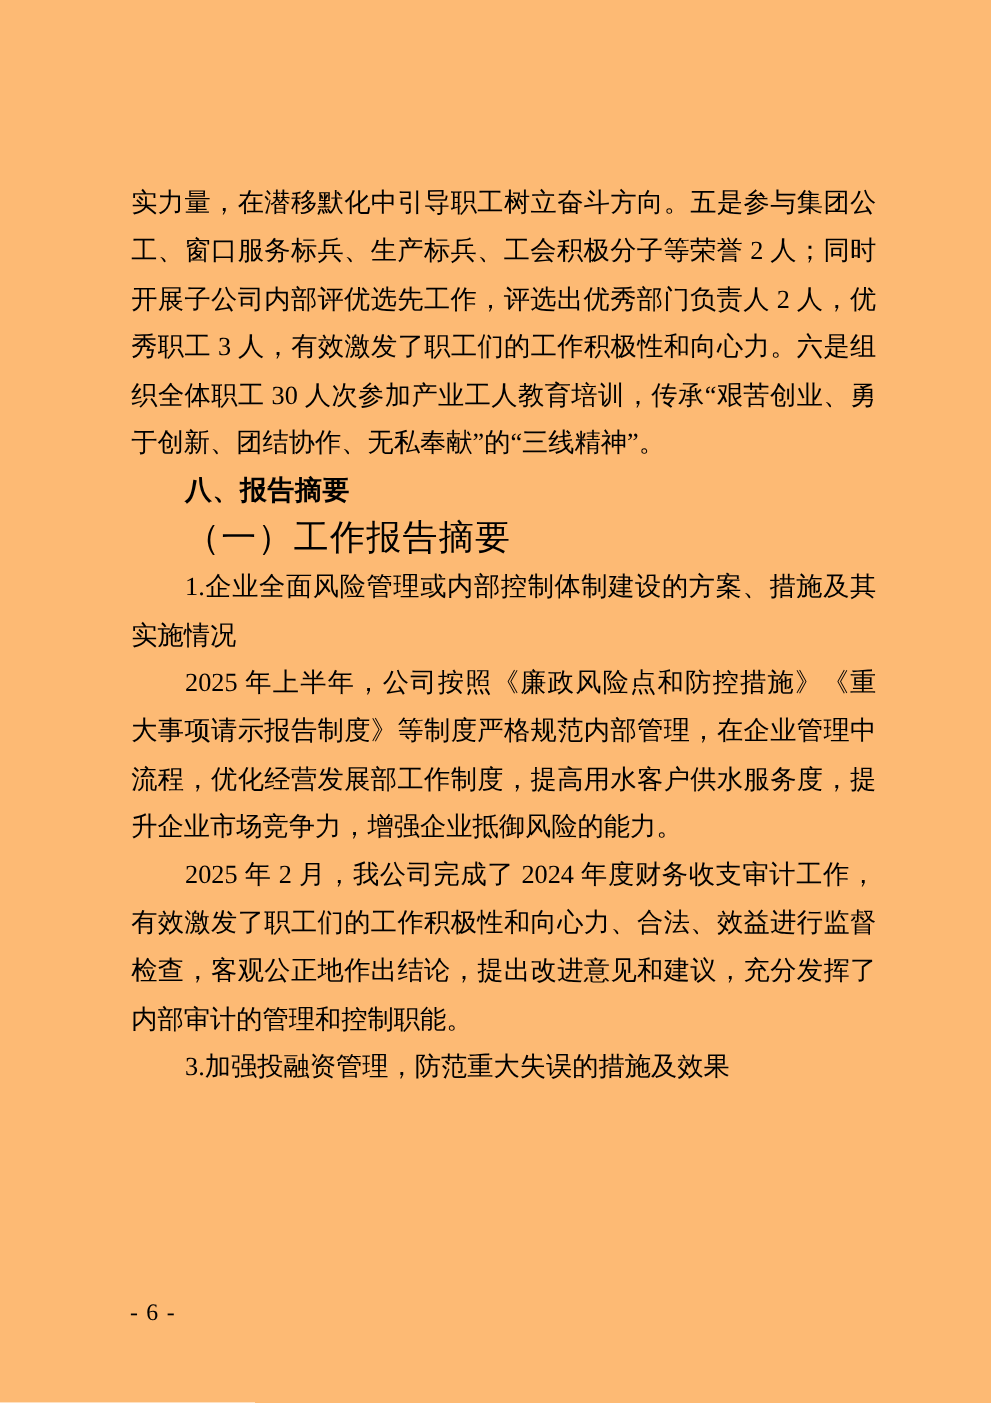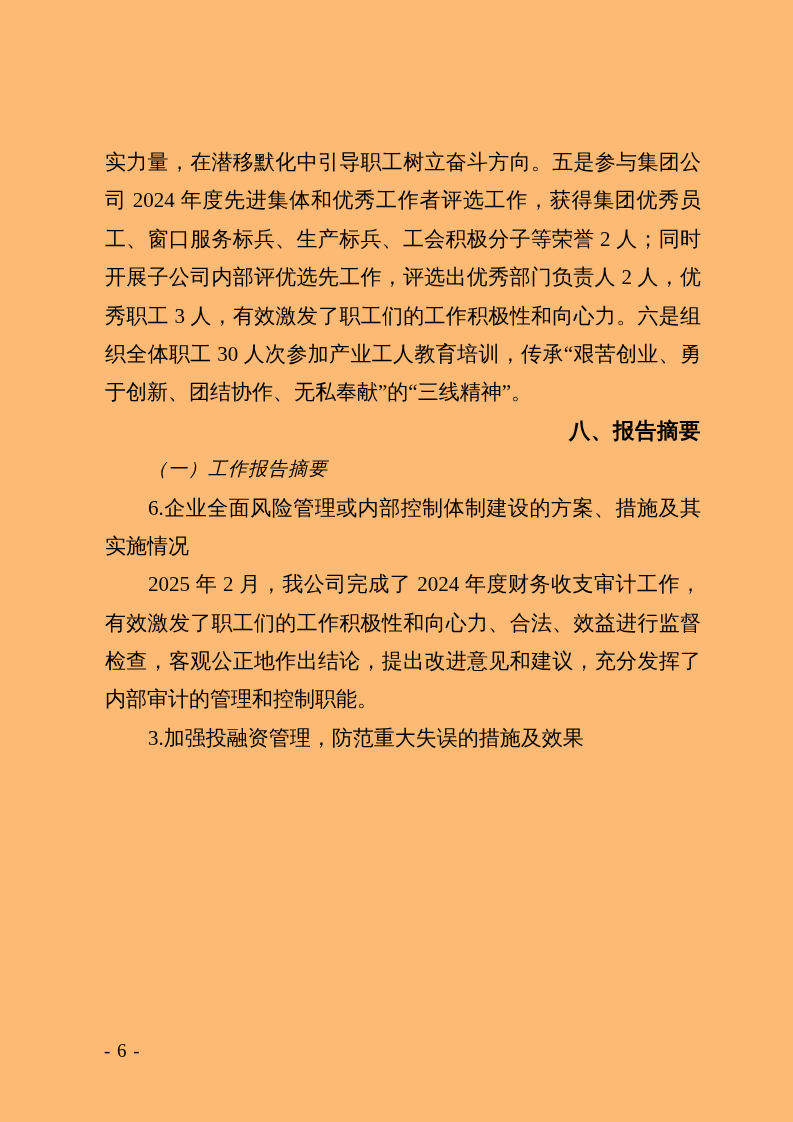--- a/index.html
+++ b/index.html
@@ -37,53 +37,54 @@
   }
   
   .ind {
     text-indent: 43px;
   }
   .heading {
     font-family: "Liberation Sans", "DejaVu Sans", sans-serif;
     font-weight: bold;
     font-size: 21.5px;
     letter-spacing: 0.5px;
-    text-align: right;
   }
   .sub {
-    font-style: italic;
-    font-size: 19px;
+    font-size: 28px;
     letter-spacing: 1px;
   }
   .footer {
     position: absolute;
     left: 104px;
     top: 1036px;
     height: 30px;
     line-height: 30px;
     font-size: 19px;
     letter-spacing: 1px;
   }
 </style>
 </head>
 <body>
 
 <div class="page">
   <div class="text-block">
     <div class="line j">实力量，在潜移默化中引导职工树立奋斗方向。五是参与集团公</div>
-    <div class="line j">司 2024 年度先进集体和优秀工作者评选工作，获得集团优秀员</div>
     <div class="line j">工、窗口服务标兵、生产标兵、工会积极分子等荣誉 2 人；同时</div>
     <div class="line j">开展子公司内部评优选先工作，评选出优秀部门负责人 2 人，优</div>
     <div class="line j">秀职工 3 人，有效激发了职工们的工作积极性和向心力。六是组</div>
     <div class="line j">织全体职工 30 人次参加产业工人教育培训，传承“艰苦创业、勇</div>
     <div class="line">于创新、团结协作、无私奉献”的“三线精神”。</div>
     <div class="line ind heading">八、报告摘要</div>
     <div class="line ind sub">（一）工作报告摘要</div>
-    <div class="line ind j">6.企业全面风险管理或内部控制体制建设的方案、措施及其</div>
+    <div class="line ind j">1.企业全面风险管理或内部控制体制建设的方案、措施及其</div>
     <div class="line">实施情况</div>
+    <div class="line ind j">2025 年上半年，公司按照《廉政风险点和防控措施》《重</div>
+    <div class="line j">大事项请示报告制度》等制度严格规范内部管理，在企业管理中</div>
+    <div class="line j">流程，优化经营发展部工作制度，提高用水客户供水服务度，提</div>
+    <div class="line">升企业市场竞争力，增强企业抵御风险的能力。</div>
     <div class="line ind j">2025 年 2 月，我公司完成了 2024 年度财务收支审计工作，</div>
     <div class="line j">有效激发了职工们的工作积极性和向心力、合法、效益进行监督</div>
     <div class="line j">检查，客观公正地作出结论，提出改进意见和建议，充分发挥了</div>
     <div class="line">内部审计的管理和控制职能。</div>
     <div class="line ind">3.加强投融资管理，防范重大失误的措施及效果</div>
   </div>
   <div class="footer">- 6 -</div>
 </div>
 
 </body></html>

